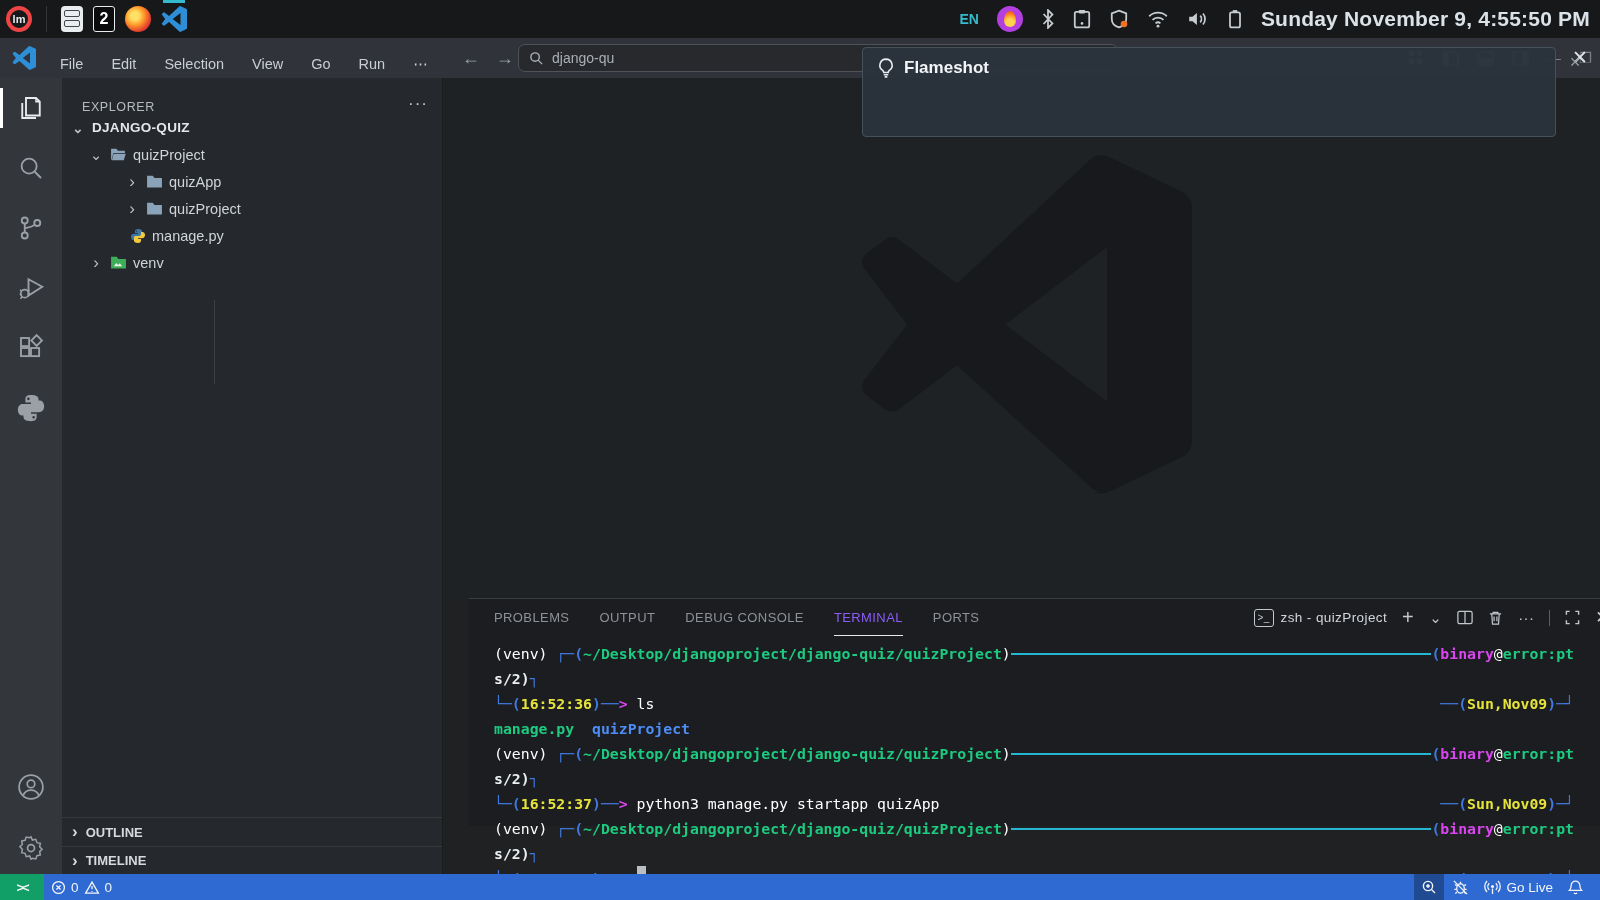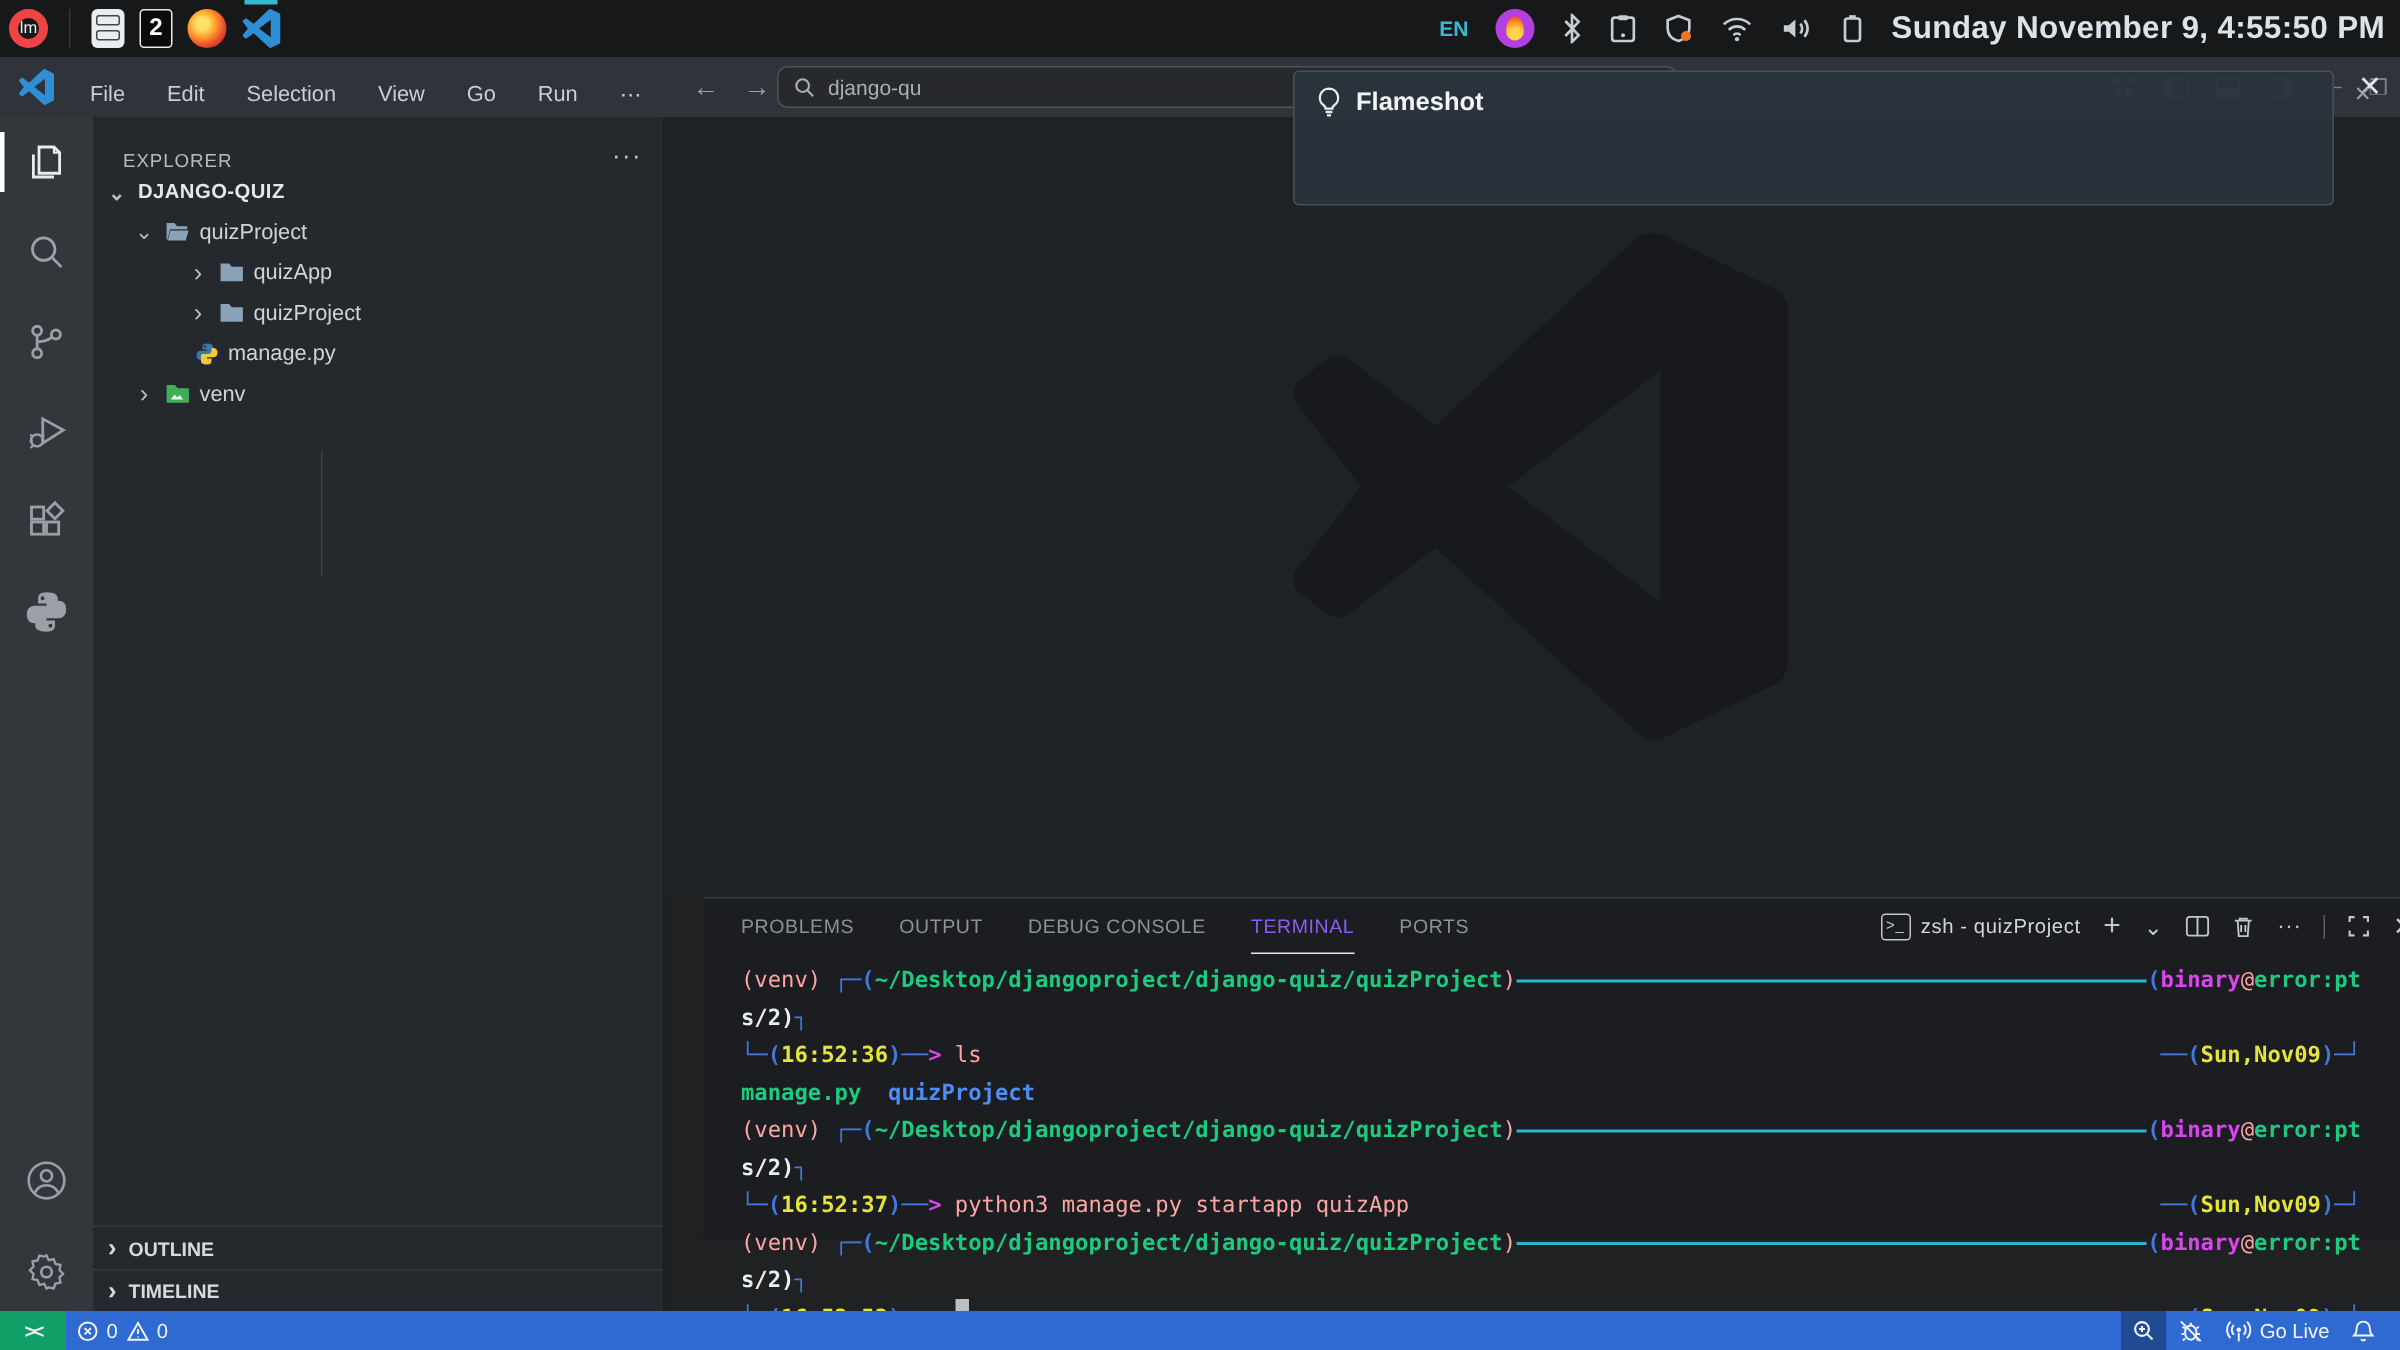--- a/index.html
+++ b/index.html
@@ -7,23 +7,23 @@
     font-family:"Liberation Sans", sans-serif; }
 
   
   .sysbar { position:absolute; left:0; top:0; width:1600px; height:38px;
     background:#16181a; display:flex; align-items:center; color:#cfd5da; }
   .sys-left { display:flex; align-items:center; gap:10px; padding-left:6px; height:100%; }
   .sys-right { margin-left:auto; display:flex; align-items:center; gap:18px; padding-right:10px; height:100%; }
   .sys-divider { width:1px; height:26px; background:#33373b; margin:0 4px; }
   .tray-slot { position:relative; height:100%; display:flex; align-items:center; }
   .active-ind { position:absolute; top:0; left:2px; right:2px; height:3px; background:#35b9cf; }
-  .mint-logo { width:26px; height:26px; border:6px solid #ef4444; border-radius:50%;
+  .mint-logo { width:26px; height:26px; border:4px solid #ef4444; border-radius:50%;
     display:flex; align-items:center; justify-content:center; color:#e8ebee;
-    font-weight:normal; font-size:11px; }
+    font-weight:bold; font-size:11px; }
   .ff-icon { width:26px; height:26px; border-radius:50%;
     background:radial-gradient(circle at 38% 38%, #ffe066 0 18%, #ff9c2a 40%, #e23b2e 70%, #a6216e 100%); }
   .ws2 { width:22px; height:26px; background:#0b0b0d; border:1px solid #e9ecef; border-radius:3px;
     color:#fff; font-weight:bold; font-size:16px; display:flex; align-items:center; justify-content:center; }
   .files-tray { width:22px; height:26px; background:#e9edf0; border-radius:4px; padding:4px 3px;
     display:flex; flex-direction:column; gap:3px; }
   .files-tray i { display:block; height:7px; border:1.5px solid #43474c; border-radius:2px; }
   .en-label { color:#38bacd; font-weight:bold; font-size:14px; }
   .flameshot-tray { width:26px; height:26px; border-radius:50%;
     background:radial-gradient(circle at 50% 45%, #b43fe0 0 100%); position:relative; }
@@ -99,21 +99,21 @@
   .panel-right { margin-left:auto; display:flex; align-items:center; gap:15px; padding-right:16px; color:#c3c8cc; }
   .term-chip { display:flex; align-items:center; gap:7px; font-size:13.5px; color:#d2d6da; }
   .term-chip .tico { width:20px; height:18px; border:1.4px solid #c3c8cc; border-radius:3px;
     font-size:10px; display:flex; align-items:center; justify-content:center; color:#c3c8cc; }
   .pr-sep { width:1px; height:16px; background:#5a5f64; }
   .pr-ico { font-size:15px; }
 
   .terminal { position:relative; padding:5px 52px 0 25px; font-family:"DejaVu Sans Mono", monospace;
     font-size:14.8px; line-height:25px; }
   .tline { display:flex; white-space:pre; }
-  .t-w  { color:#fca5a5; }
+  .t-w  { color:#ffffff; }
   .t-wb { color:#eaeef1; font-weight:bold; }
   .t-b  { color:#4178dd; font-weight:bold; }
   .t-g  { color:#1dcb80; font-weight:bold; }
   .t-bl { color:#4f8df6; font-weight:bold; }
   .t-c  { color:#d946ef; font-weight:bold; }
   .t-y  { color:#e6e43a; font-weight:bold; }
   .t-cur { background:#b9bfc2; }
   .t-fill { flex:1; }
   .t-fill.line { background:linear-gradient(#25b6d4,#25b6d4) center / 100% 2px no-repeat; }
   .term-scrollbar { position:absolute; right:5px; top:42px; width:6px; height:210px;

